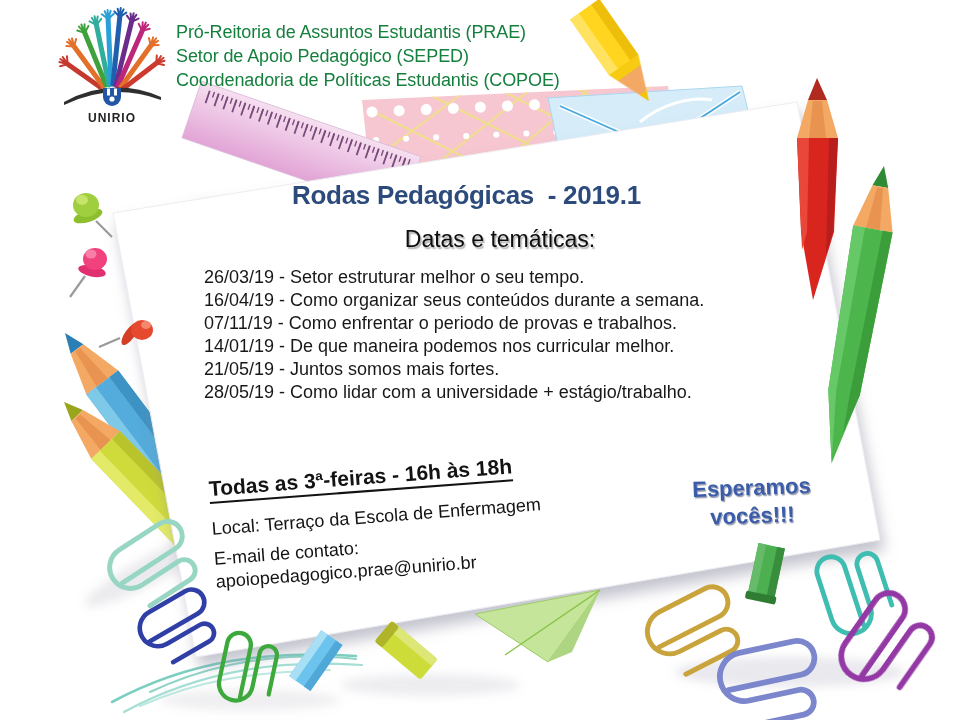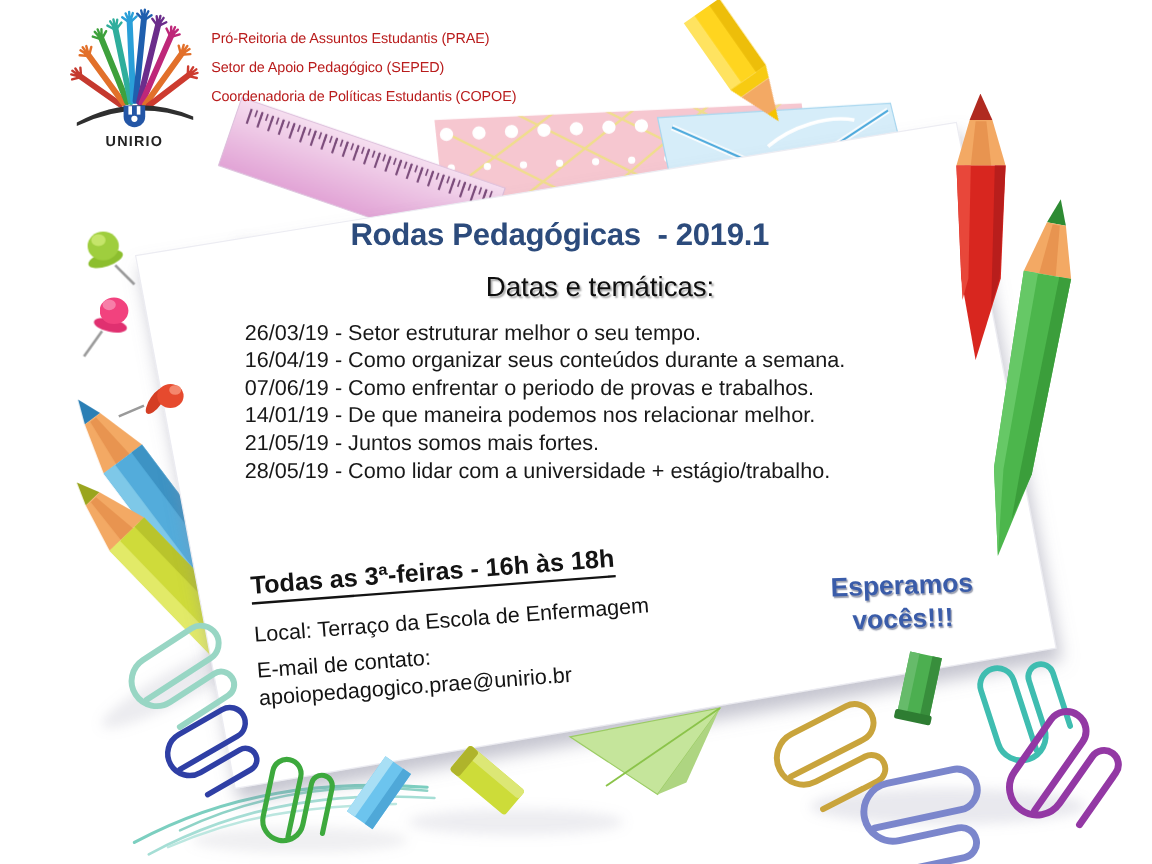--- a/index.html
+++ b/index.html
@@ -2,21 +2,21 @@
 <html><head>
 <meta charset="utf-8">
 <style>
   html,body{margin:0;padding:0;background:#fff;}
   #poster{
     position:relative;width:960px;height:720px;overflow:hidden;background:#fff;
     font-family:"Liberation Sans","DejaVu Sans",sans-serif;
   }
   #deco-layer{position:absolute;left:0;top:0;width:960px;height:720px;z-index:1;}
   .txt{position:absolute;z-index:2;}
-  #header-block{left:176px;top:20px;color:#b91c1c;font-size:12px;line-height:24px;letter-spacing:-0.1px;}
+  #header-block{left:176px;top:20px;color:#15803d;font-size:18px;line-height:24px;letter-spacing:-0.1px;}
   #title{left:292px;top:180px;color:#2C4B7C;font-size:26px;font-weight:bold;letter-spacing:-0.3px;white-space:pre;}
   #subtitle{left:300px;top:226px;width:400px;text-align:center;color:#0E0E0E;font-size:23px;font-weight:normal;
             text-shadow:1.5px 1.5px 1.5px rgba(0,0,0,0.35);}
   #schedule{left:204px;top:266px;color:#181818;font-size:18px;line-height:23px;white-space:nowrap;}
   .sep{white-space:pre;}
   #footer-block{left:208px;top:477px;transform:rotate(-4.3deg);transform-origin:0 0;color:#131313;}
   #time-line{display:inline-block;font-size:21px;font-weight:bold;border-bottom:2.5px solid #131313;
              padding-bottom:1px;white-space:pre;}
   #location-line{margin-top:15px;font-size:18px;}
   #email-label-line{margin-top:9px;font-size:18px;}
@@ -268,22 +268,22 @@
     <div>Setor de Apoio Pedagógico (SEPED)</div>
     <div>Coordenadoria de Políticas Estudantis (COPOE)</div>
   </div>
 
   <div class="txt" id="title">Rodas Pedagógicas  - 2019.1</div>
   <div class="txt" id="subtitle">Datas e temáticas:</div>
 
   <div class="txt" id="schedule">
     <div><span>26/03/19</span><span class="sep"> - </span><span>Setor estruturar melhor o seu tempo.</span></div>
     <div><span>16/04/19</span><span class="sep"> - </span><span>Como organizar seus conteúdos durante a semana.</span></div>
-    <div><span>07/06/19</span><span class="sep"> - </span><span>Como enfrentar o periodo de provas e trabalhos.</span></div>
-    <div><span>14/01/19</span><span class="sep"> - </span><span>De que maneira podemos nos relacionar melhor.</span></div>
+    <div><span>07/11/19</span><span class="sep"> - </span><span>Como enfrentar o periodo de provas e trabalhos.</span></div>
+    <div><span>14/01/19</span><span class="sep"> - </span><span>De que maneira podemos nos curricular melhor.</span></div>
     <div><span>21/05/19</span><span class="sep"> - </span><span>Juntos somos mais fortes.</span></div>
     <div><span>28/05/19</span><span class="sep"> - </span><span>Como lidar com a universidade + estágio/trabalho.</span></div>
   </div>
 
   <div class="txt" id="footer-block">
     <div id="time-line">Todas as 3ª-feiras - 16h às 18h</div>
     <div id="location-line">Local: Terraço da Escola de Enfermagem</div>
     <div id="email-label-line">E-mail de contato:</div>
     <div id="email-line">apoiopedagogico.prae@unirio.br</div>
   </div>

